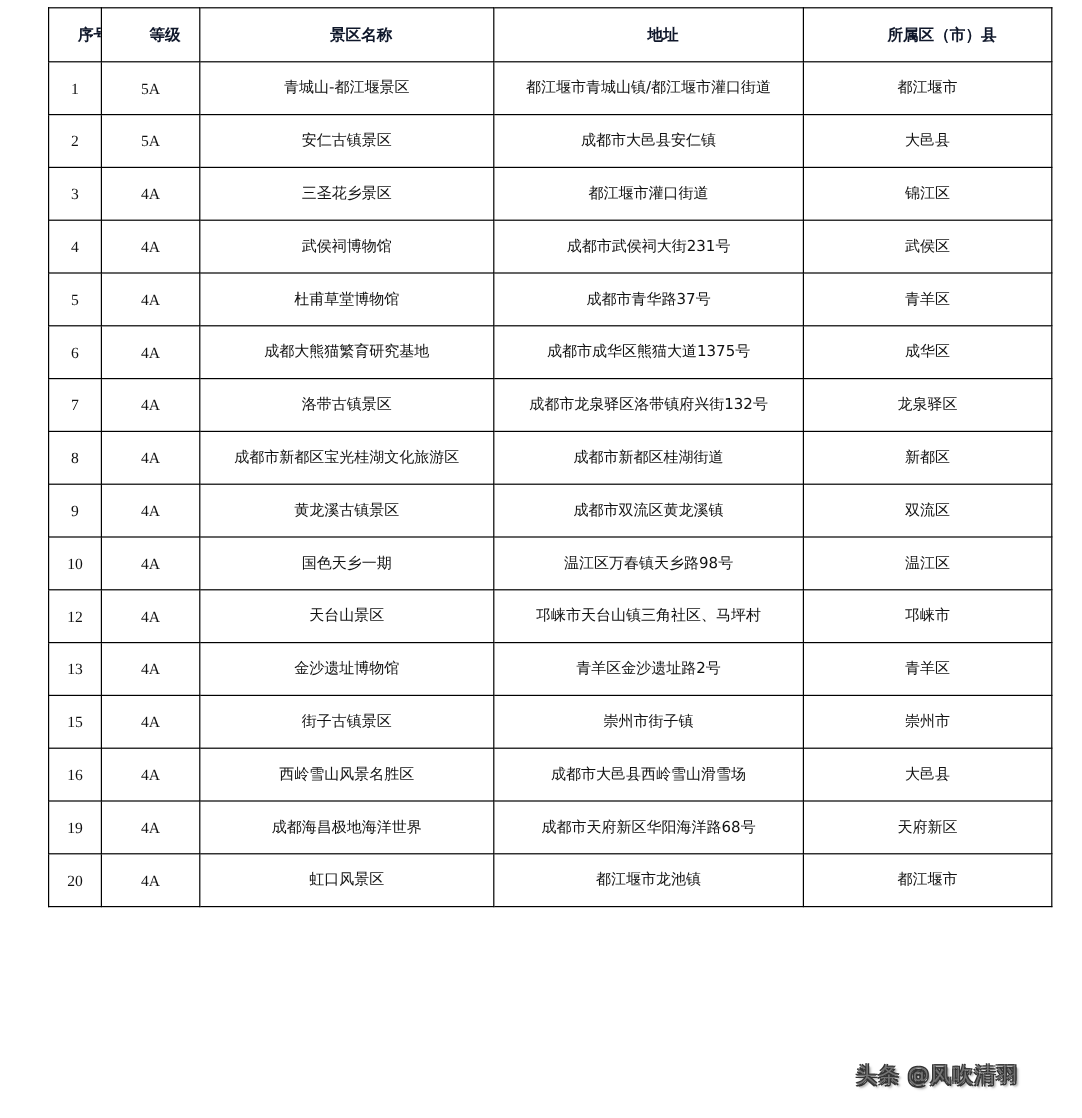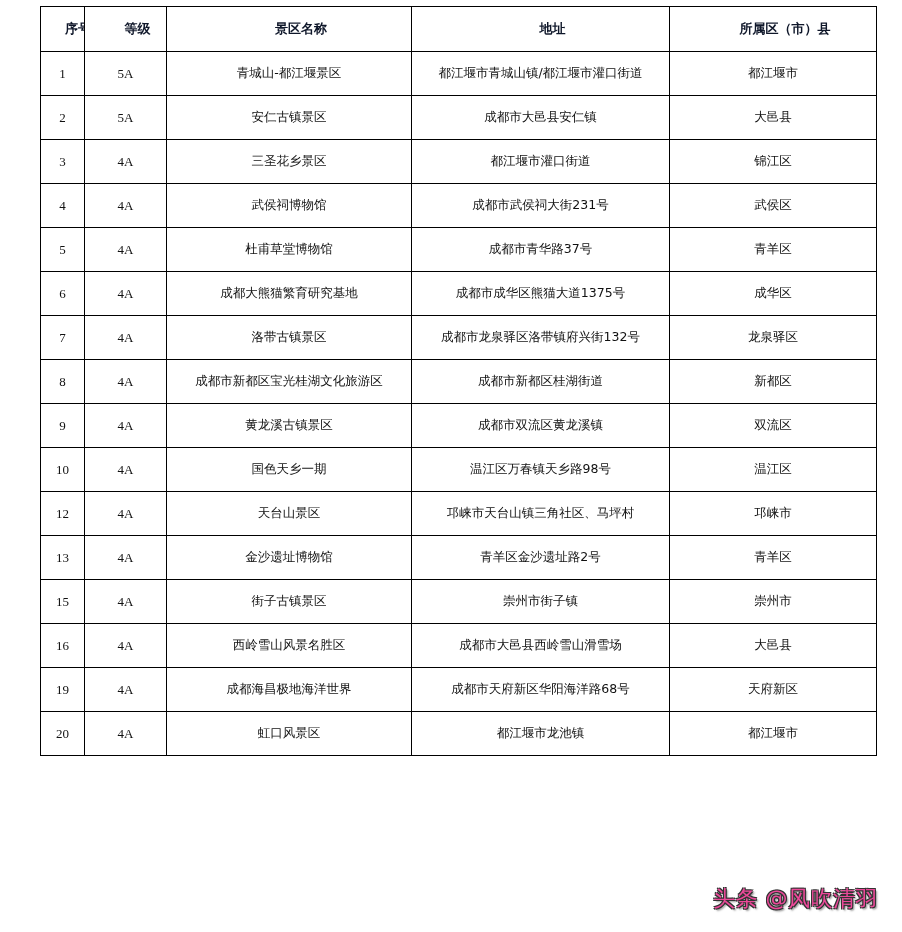--- a/index.html
+++ b/index.html
@@ -52,22 +52,22 @@
     }
     td.num, td.grade {
       font-family: "Liberation Serif", serif;
       font-size: 13px;
     }
     .watermark {
       position: absolute;
       left: 713px;
       top: 884px;
       font-family: "DejaVu Sans", sans-serif;
-      font-size: 22px;
-      color: #ec4899;
+      font-size: 18px;
+      color: #737373;
       letter-spacing: 0.5px;
       text-shadow:
         1px 1px 0 #333333,
         -1px -1px 0 #333333,
         1px -1px 0 #333333,
         -1px 1px 0 #333333,
         2px 2px 2px rgba(0,0,0,0.5);
       white-space: nowrap;
       pointer-events: none;
     }

